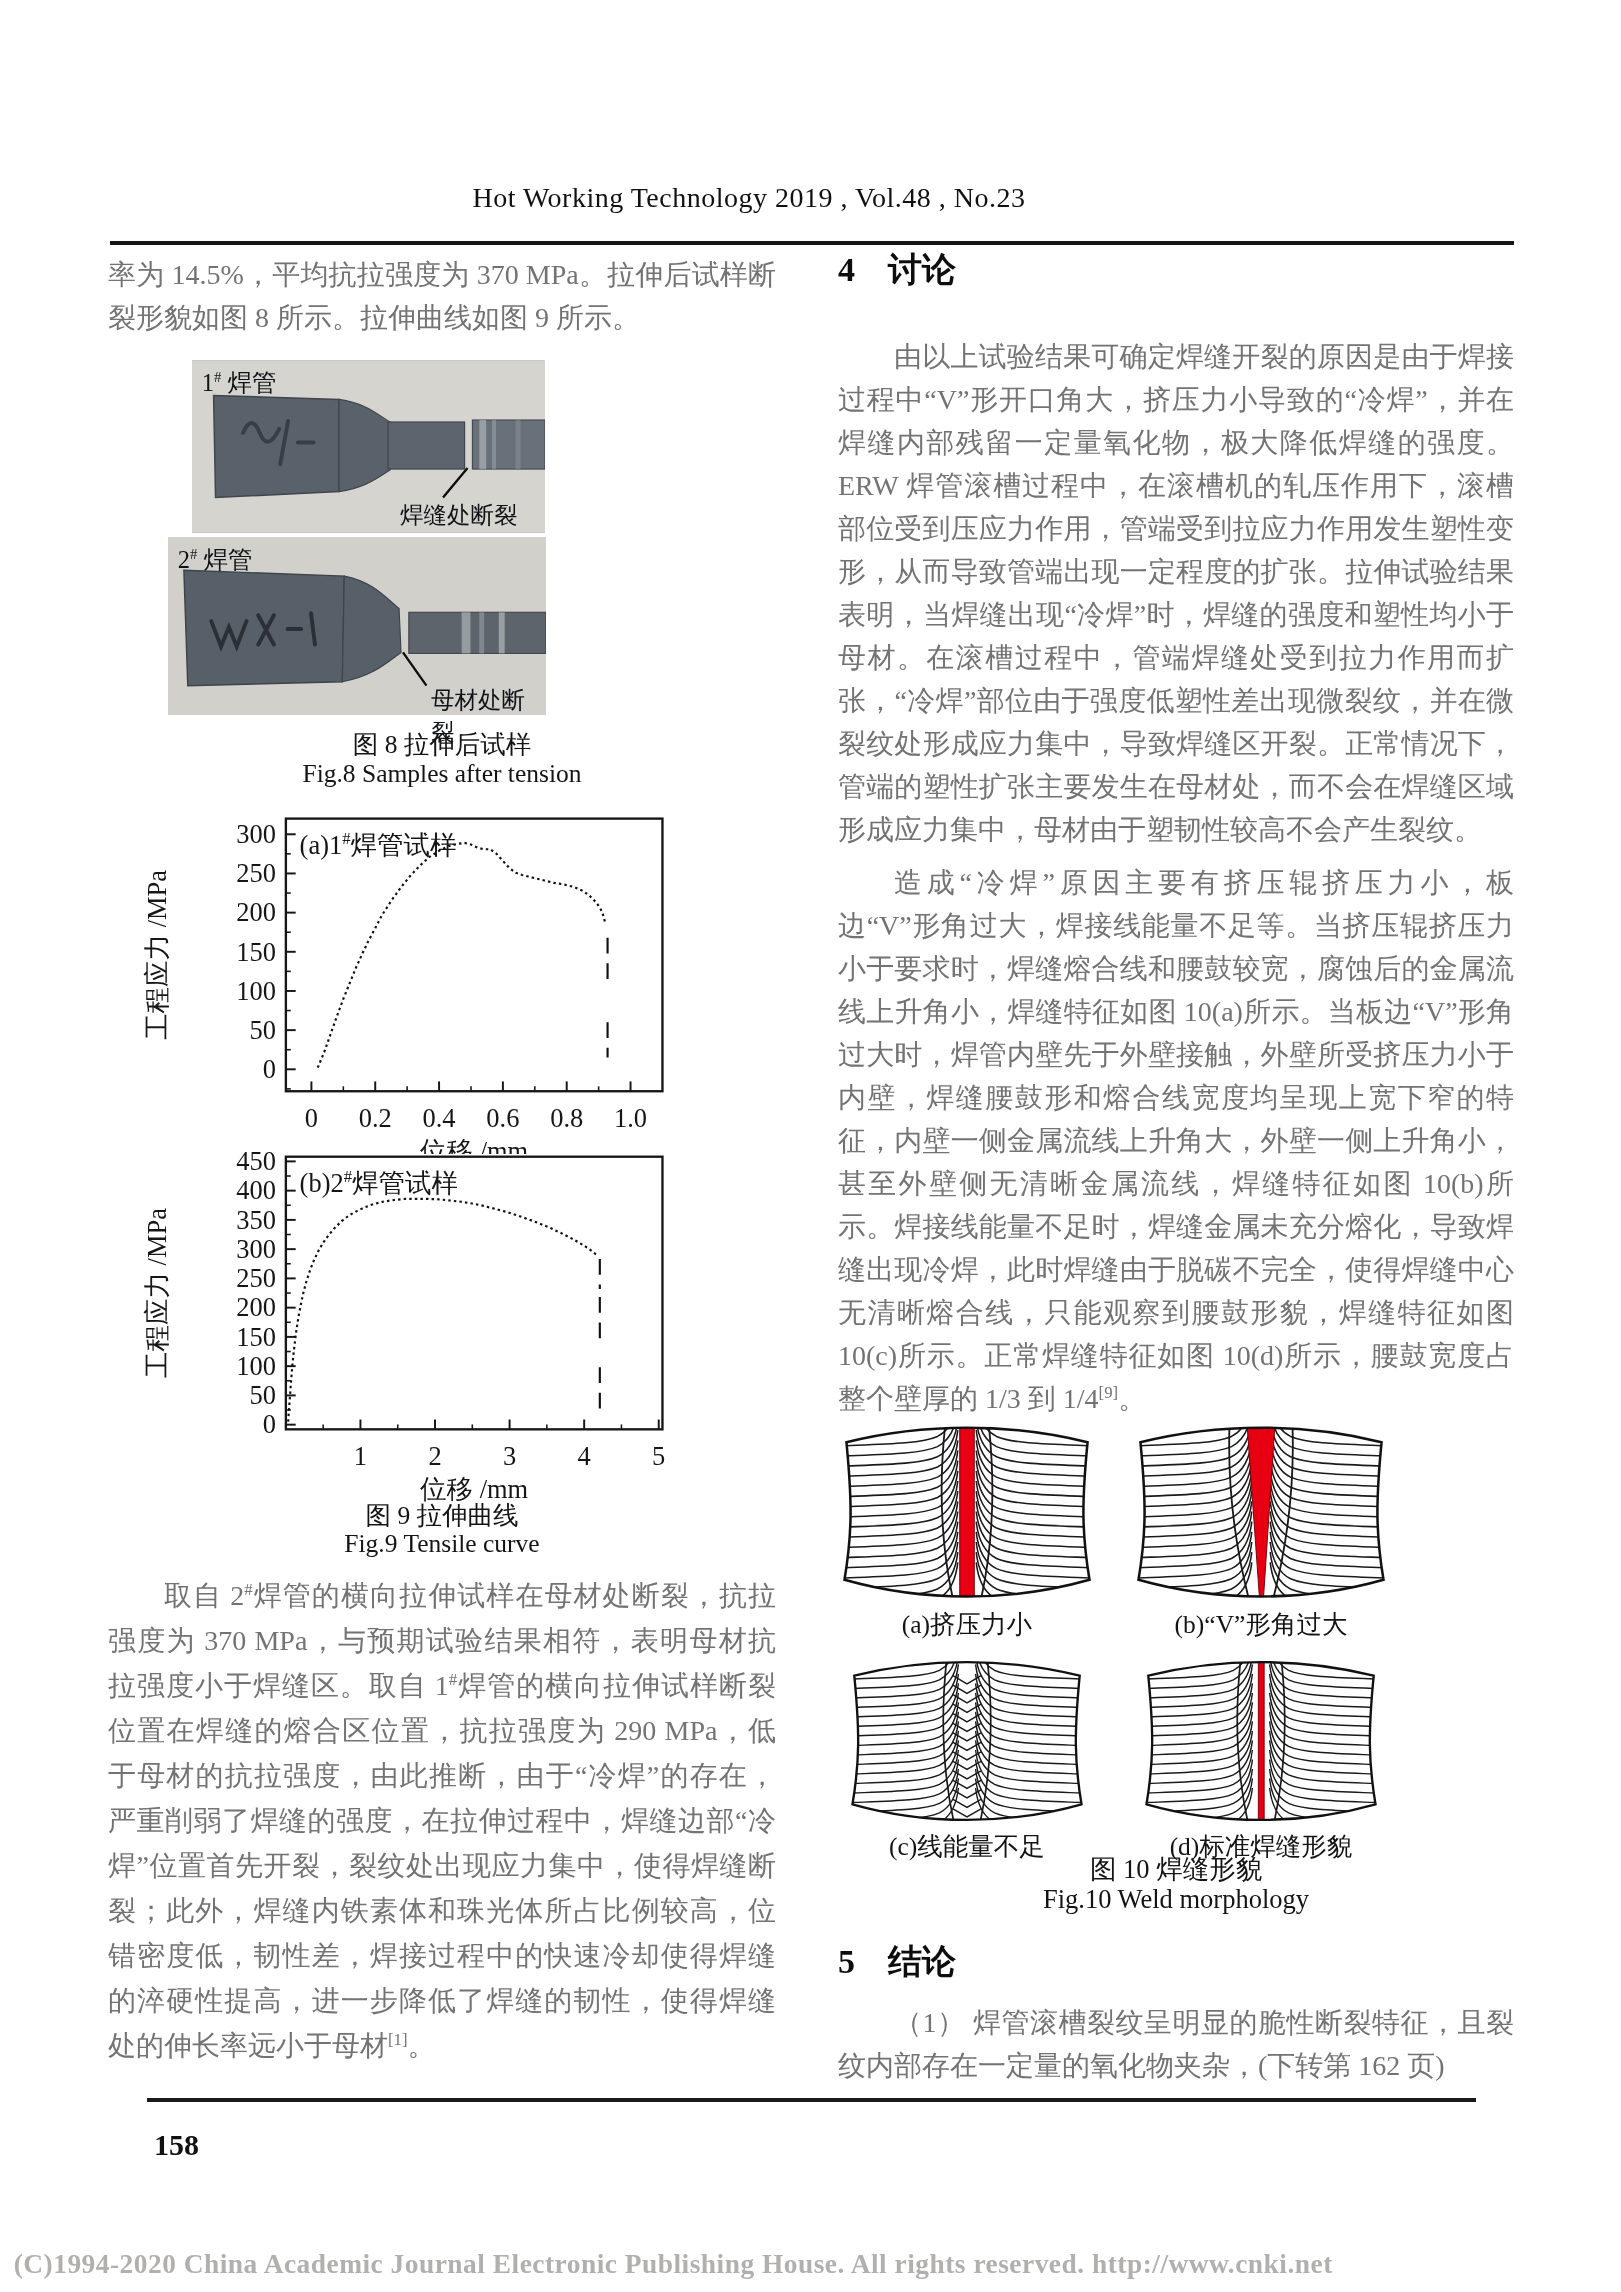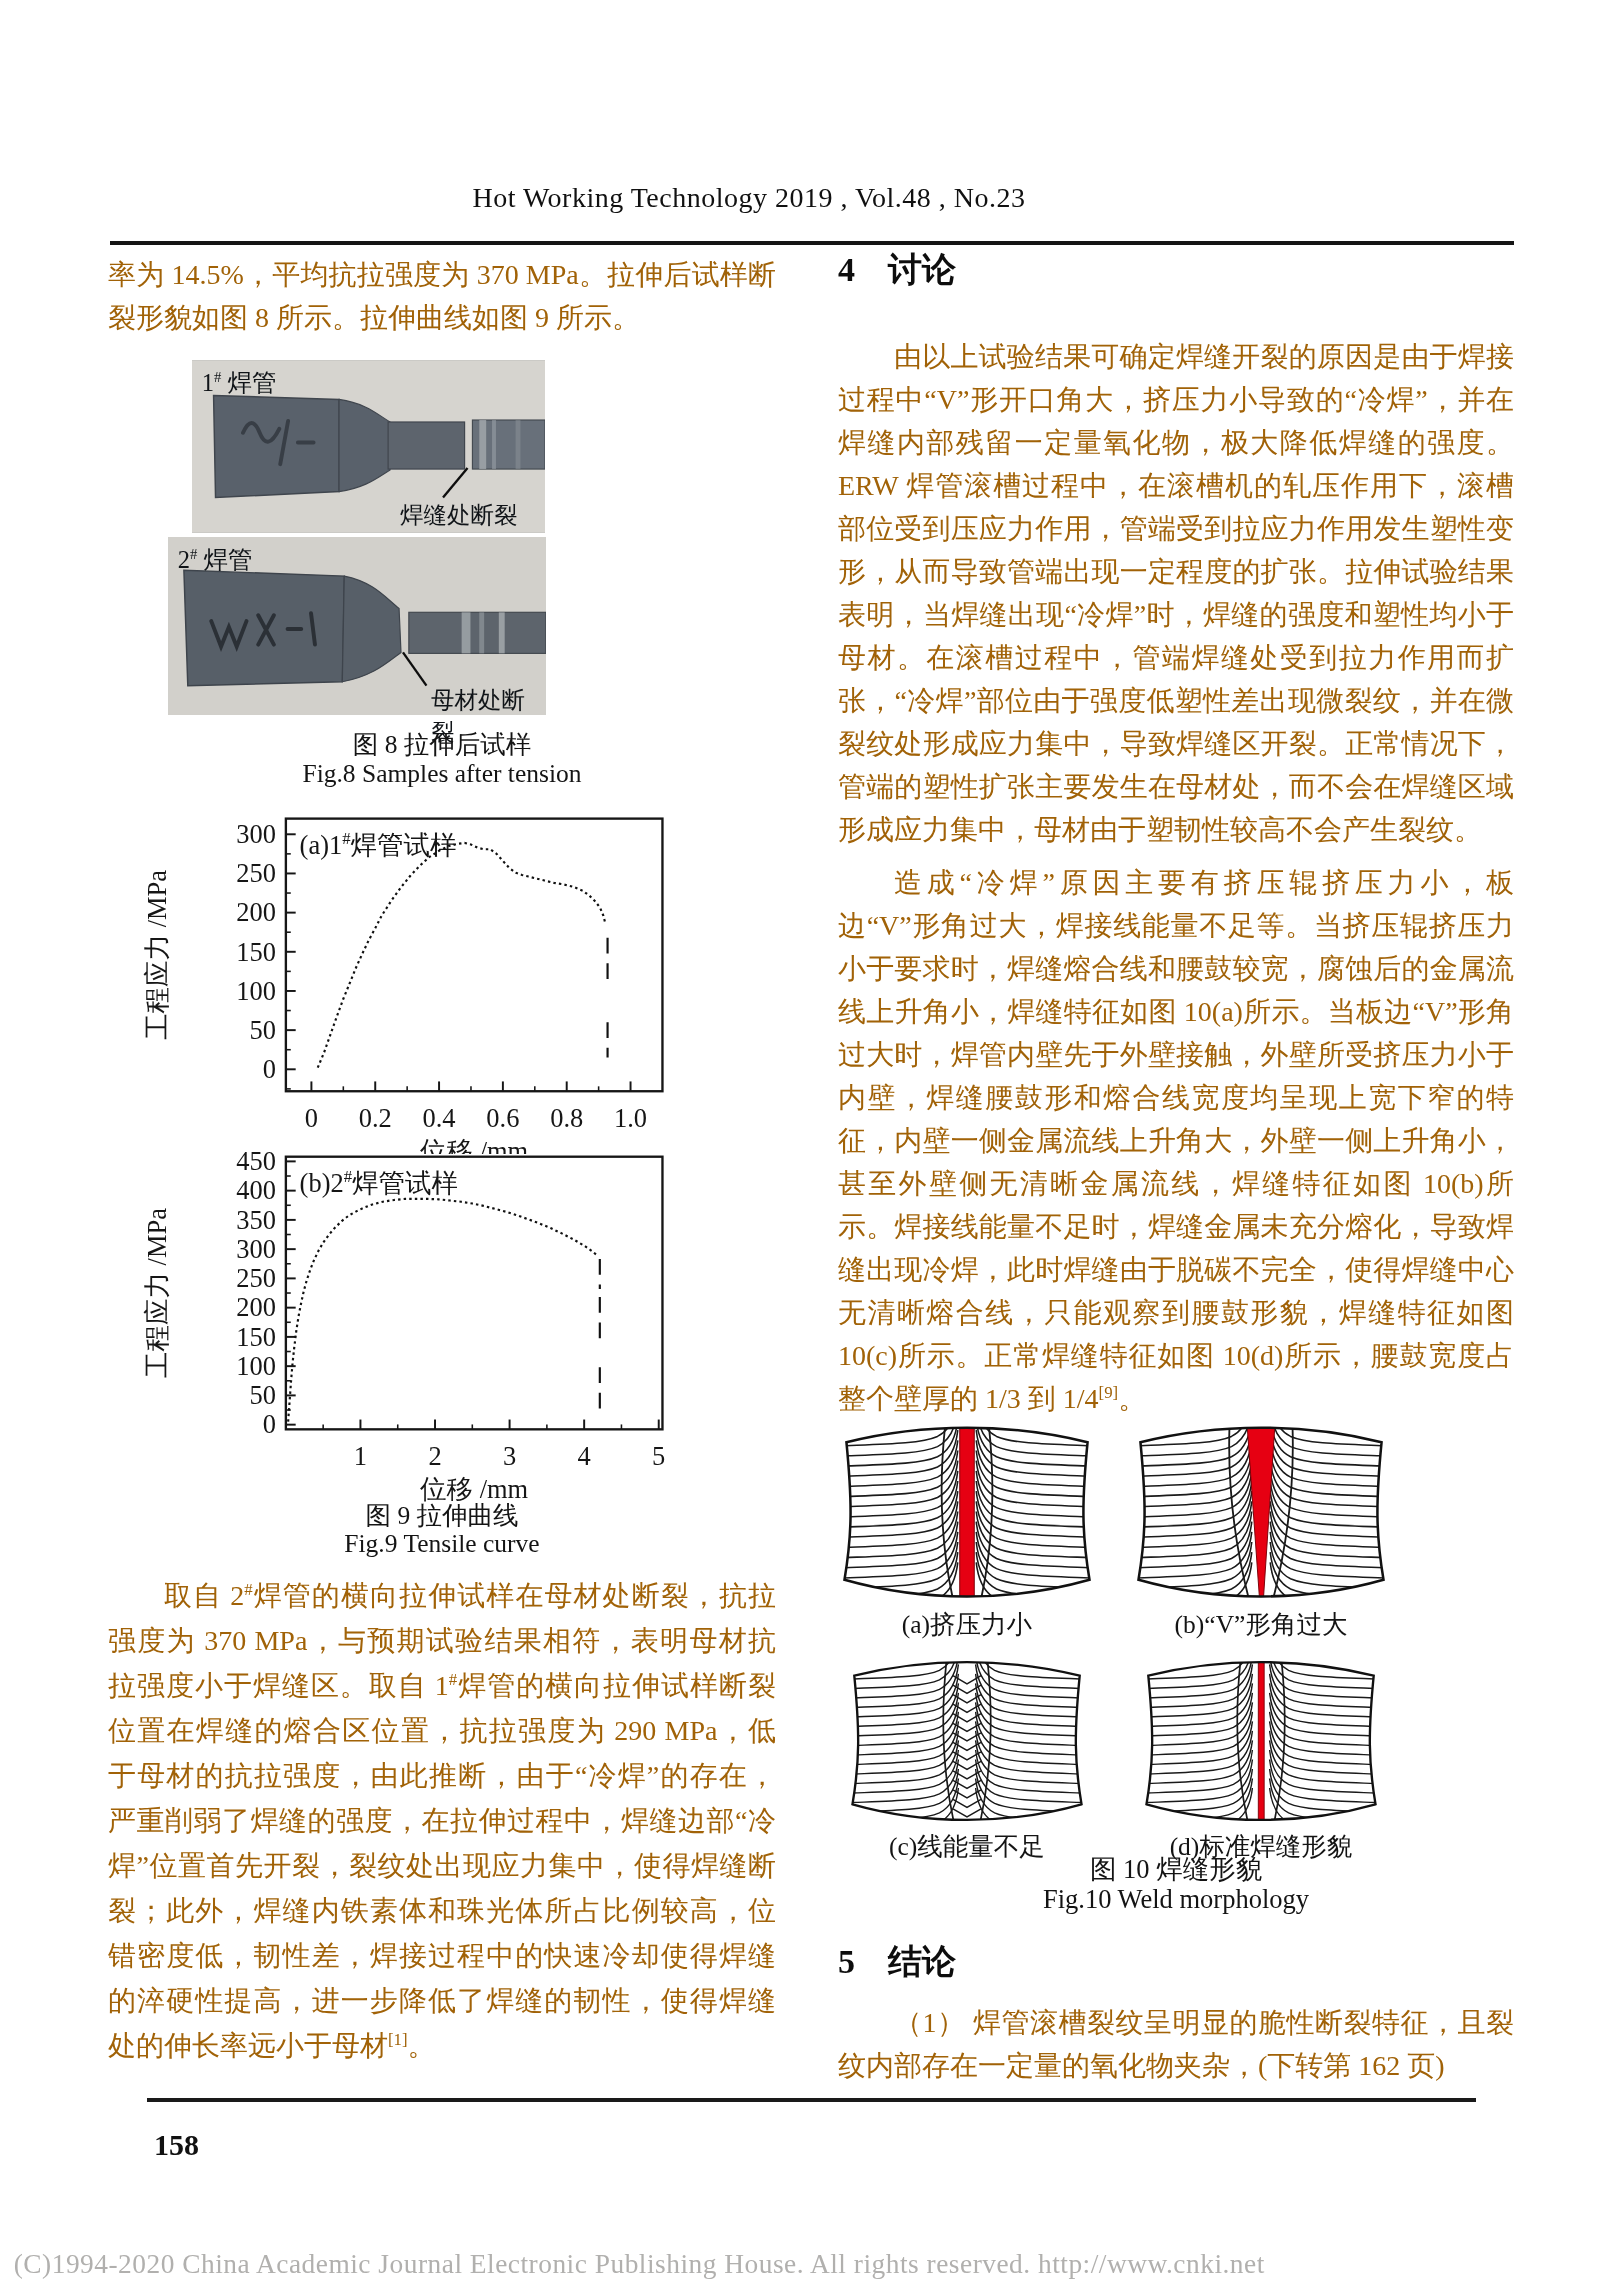--- a/index.html
+++ b/index.html
@@ -1,32 +1,32 @@
 <!DOCTYPE html>
 <html><head>
 <meta charset="utf-8">
 <style>
   html,body{margin:0;padding:0;background:#ffffff;}
   .page{position:relative;width:1621px;height:2293px;background:#ffffff;overflow:hidden;
         font-family:"Liberation Serif","DejaVu Serif",serif;color:#111;}
   .abs{position:absolute;}
   .journal-header{top:182px;left:0;width:1498px;text-align:center;font-size:28px;letter-spacing:0.5px;}
   .header-rule{left:110px;top:241px;width:1404px;height:3.9px;background:#151515;}
-  .col-text{font-size:28px;line-height:43px;text-align:justify;color:#a16207;}
+  .col-text{font-size:28px;line-height:43px;text-align:justify;color:#737373;}
   .indent{text-indent:2em;}
   sup{font-size:.6em;line-height:0;vertical-align:super;}
   .caption{font-size:25.5px;text-align:center;color:#141414;}
   .sec-heading{font-size:34px;font-weight:bold;color:#0d0d0d;}
   .sec-heading .num{margin-right:33px;}
   .photo{background:#a3a3a3;}
   .photo-label{font-size:24.5px;color:#101418;}
   .photo-anno{font-size:23.5px;color:#101418;}
   .fig10-label{font-size:25.5px;text-align:center;color:#141414;}
   .page-num{font-size:30px;font-weight:bold;margin-top:7px;}
-  .copyright{font-size:27.4px;color:#b1b0ae;letter-spacing:0.5px;}
+  .copyright{font-size:27.4px;color:#b1b0ae;letter-spacing:0.5px;font-weight:bold;}
   svg{display:block;}
 </style>
 </head>
 <body>
 
 <div class="page">
 
   <div class="abs journal-header">Hot Working Technology  2019 , Vol.48 , No.23</div>
   <div class="abs header-rule"></div>
 

